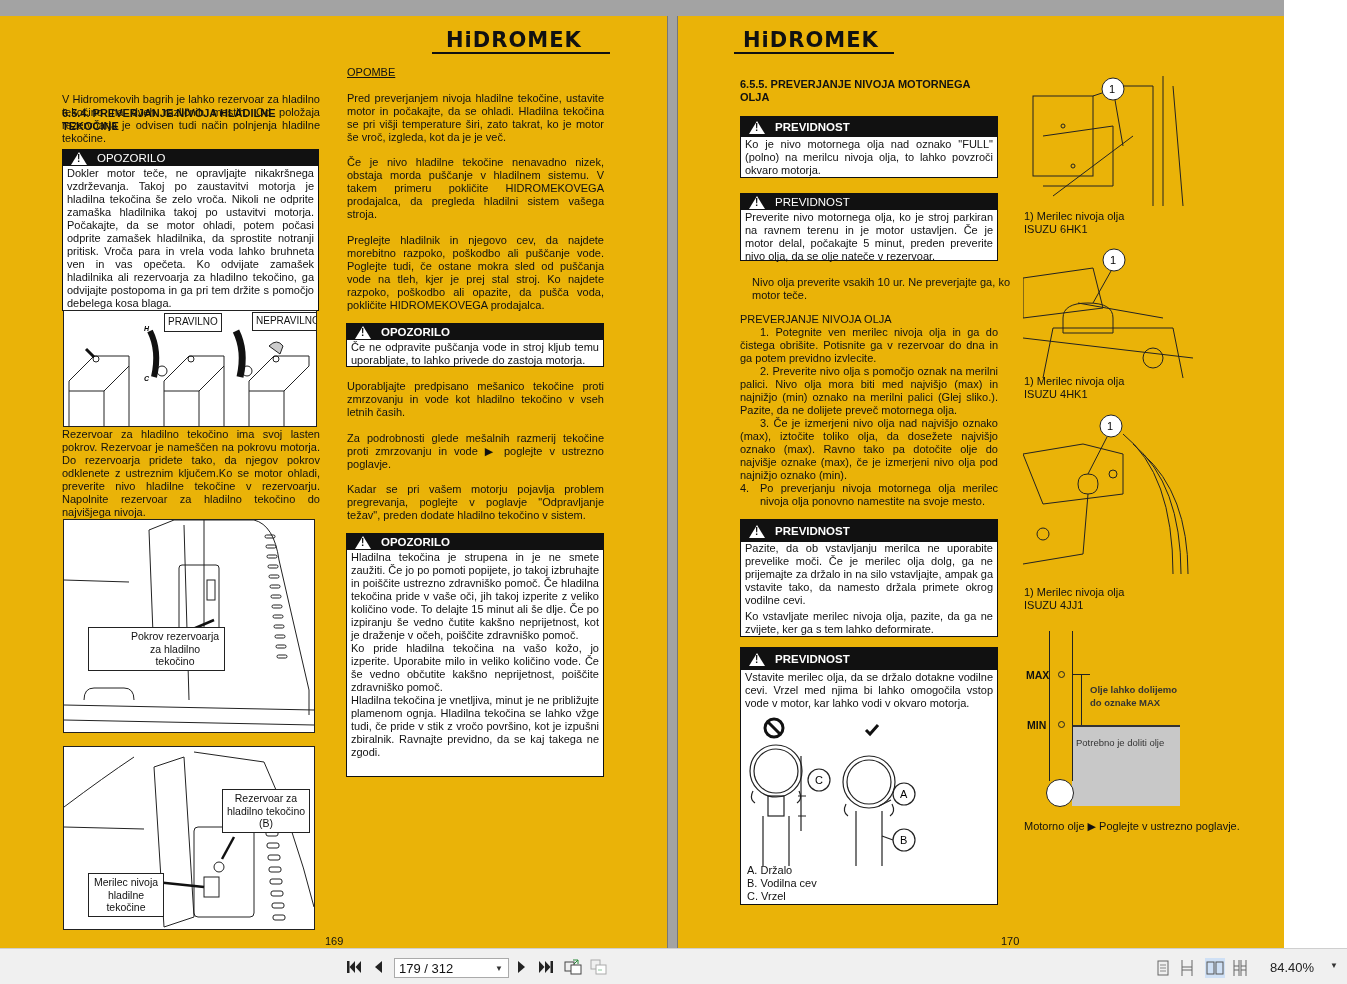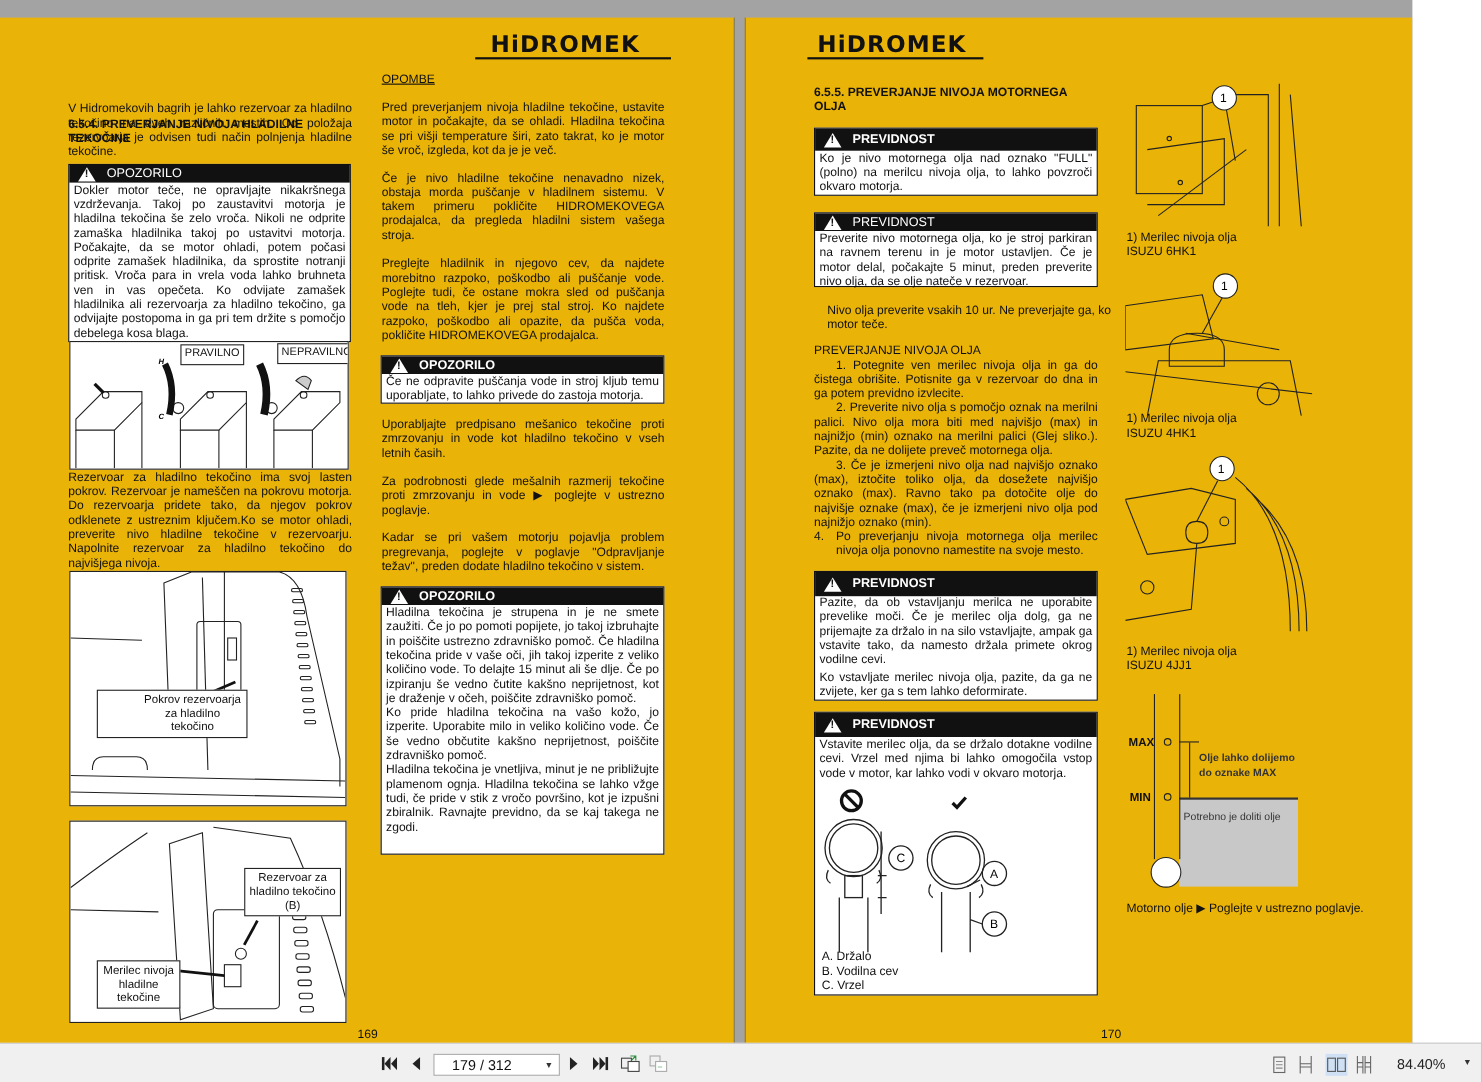--- a/index.html
+++ b/index.html
@@ -23,21 +23,21 @@
   .fig{position:absolute;border:1.5px solid #222;background:#fff;overflow:hidden;}
   .callout{position:absolute;border:1px solid #222;background:#fff;font-size:10.5px;line-height:12.5px;text-align:center;padding:2px 3px;}
   .pageno{position:absolute;font-size:11px;}
   .u{text-decoration:underline;font-weight:normal;}
   .step{font-size:11px;line-height:13px;text-align:justify;}
   .indent{text-indent:20px;}
   .caption{font-size:11px;line-height:13px;}
   
   .toolbar{position:absolute;left:0;top:948px;width:1347px;height:36px;background:#f0f0f0;border-top:1px solid #cfcfcf;}
   .tb-btn{position:absolute;top:9px;height:18px;display:flex;align-items:center;justify-content:center;font-size:14px;color:#222;cursor:pointer;}
-  .page-select{position:absolute;left:394px;top:958px;width:115px;height:20px;background:#fff;border:1px solid #aaa;font-size:13px;line-height:20px;padding-left:16px;box-sizing:border-box;}
+  .page-select{position:absolute;left:394px;top:958px;width:115px;height:20px;background:#fff;border:1px solid #aaa;font-size:13px;line-height:20px;padding-left:4px;box-sizing:border-box;}
   .page-select .caret{position:absolute;right:5px;top:0;font-size:8px;color:#333;}
   .zoom-val{position:absolute;left:1270px;top:960px;font-size:13px;color:#222;}
   .view-btn{position:absolute;top:958px;width:18px;height:20px;}
   .view-btn.active{background:#cfe0f5;}
   svg{display:block;}
 </style>
 </head>
 <body>
 
 <div class="viewer">

